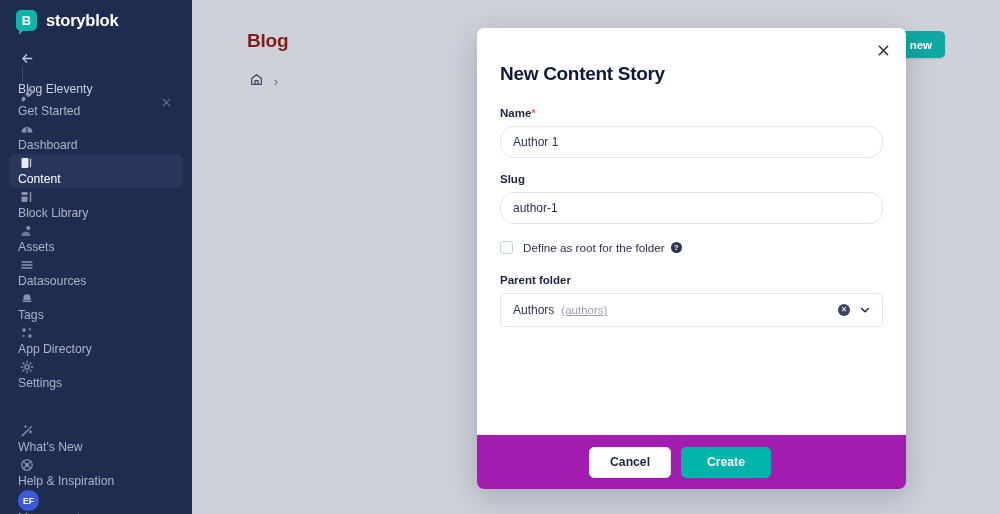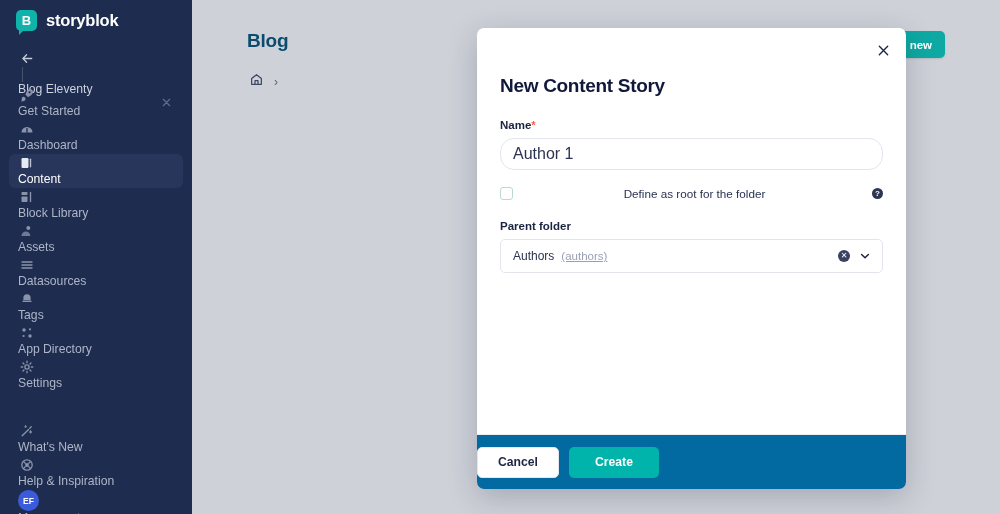--- a/index.html
+++ b/index.html
@@ -77,21 +77,21 @@
   }
 
   
   .main {
     position: absolute; left: 192px; top: 0;
     width: 808px; height: 514px;
     background: #ced1d8;
   }
   .page-title {
     position: absolute; left: 55px; top: 30px;
-    font-size: 19px; font-weight: bold; color: #0c4a6e;
+    font-size: 19px; font-weight: bold; color: #7f1d1d;
     letter-spacing: -0.2px;
   }
   .breadcrumb {
     position: absolute; left: 57px; top: 72px;
     display: flex; align-items: center; gap: 10px;
     color: #47506b;
   }
   .crumb-sep { font-size: 12px; color: #5d6債; color: #5a6泛; color: #5a6275; }
 
   .create-new {
@@ -113,45 +113,44 @@
     border-radius: 7px;
     box-shadow: 0 8px 30px rgba(20,28,50,.22);
     overflow: hidden;
   }
   .modal-close {
     position: absolute; right: 13px; top: 12px;
     width: 20px; height: 20px;
     background: none; border: none; padding: 0;
     display: flex; align-items: center; justify-content: center;
   }
-  .modal-body { padding: 47px 23px 0 23px; }
+  .modal-body { padding: 35px 23px 0 23px; }
   .modal-title {
     font-size: 19px; font-weight: bold; color: #11193a;
     letter-spacing: -0.3px; margin-bottom: 22px;
   }
   .field { margin-bottom: 15px; }
   .field-label {
     font-size: 11.5px; color: #1b2440; font-weight: bold;
     margin-bottom: 7px; display: block;
   }
   .req { color: #fb5b4c; font-size: 11px; }
   .input {
     width: 100%; height: 32px;
     border: 1px solid #e2e5ec; border-radius: 14px;
     background: #fff;
     padding: 0 12px;
-    font-family: inherit; font-size: 16px; color: #2b3350;
+    font-family: inherit; font-size: 12px; color: #2b3350;
     display: flex; align-items: center;
   }
   .input-muted { color: #9aa0b2; margin-left: 7px; font-size: 11.5px; text-decoration: underline; }
 
   .checkrow {
     display: flex; align-items: center;
     margin: 17px 0 20px 0;
-    justify-content: space-between;
   }
   .checkbox {
     width: 13px; height: 13px; flex: none;
     border: 1px solid #b9d8d6; border-radius: 3px;
     background: #fff; margin-right: 10px;
   }
   .checkrow-label { font-size: 11.7px; color: #2b3350; }
   .help-ico {
     width: 11px; height: 11px; margin-left: 6px;
     border-radius: 50%; background: #2d3553; color: #fff;
@@ -177,23 +176,23 @@
     display: flex; align-items: center; justify-content: center;
   }
   .select .chev {
     position: absolute; right: 11px; top: 50%; transform: translateY(-50%);
     width: 12px; height: 12px;
   }
 
   .modal-footer {
     position: absolute; left: 0; bottom: 0;
     width: 100%; height: 55px;
-    background: #0369a1;
+    background: #a21caf;
     border-top: 1px solid #eceef2;
-    display: flex; align-items: center; justify-content: flex-start;
+    display: flex; align-items: center; justify-content: center;
     gap: 10px; padding-right: 23px;
   }
   .btn {
     height: 31px; padding: 0 20px;
     border-radius: 5px; font-family: inherit;
     font-size: 12.2px; font-weight: bold;
   }
   .btn-cancel {
     background: #ffffff; color: #1d2644;
     border: 1px solid #e3e6ec;
@@ -394,20 +393,26 @@
 
         <div class="field">
           <label class="field-label">
             <span>Name</span><span class="req">*</span>
           </label>
           <div class="input">
             <span>Author 1</span>
           </div>
         </div>
 
+        <div class="field">
+          <label class="field-label">Slug</label>
+          <div class="input">
+            <span>author-1</span>
+          </div>
+        </div>
 
         <div class="checkrow">
           <span class="checkbox"></span>
           <span class="checkrow-label">Define as root for the folder</span>
           <span class="help-ico">?</span>
         </div>
 
         <div class="field">
           <label class="field-label">Parent folder</label>
           <div class="select">

